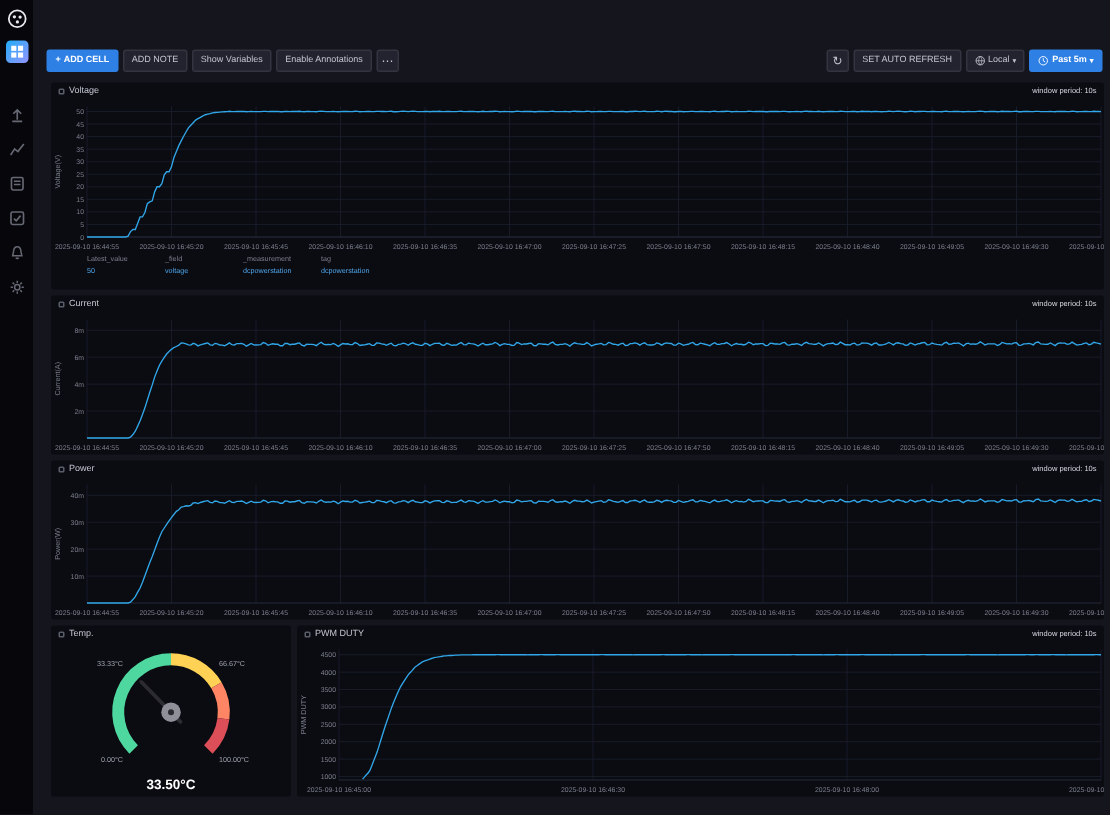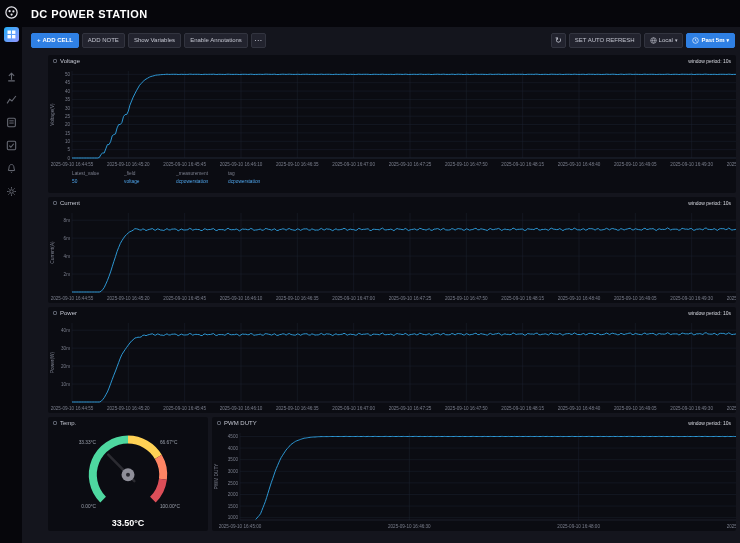--- a/index.html
+++ b/index.html
@@ -27,21 +27,21 @@
              display:flex; align-items:center; justify-content:space-between; padding:0 5px 0 9px; }
   .tgroup { display:flex; align-items:center; gap:3px; }
   .btn { height:15px; padding:0 5px; border-radius:2px; background:#22232e; border:1px solid #32343f;
          color:#c2c4cf; font-size:6px; display:flex; align-items:center; gap:2px; white-space:nowrap; cursor:pointer; }
   .btn.primary { background:#2F80E4; border-color:#2F80E4; color:#fff; font-weight:bold; }
   .btn .caret { font-size:5px; color:inherit; }
   .btn.square { width:15px; padding:0; justify-content:center; font-size:8px; }
   .icon-7 { width:7px; height:7px; }
 
   
-  .grid { position:absolute; left:22px; right:0; top:53px; bottom:0; padding:2px 4px 6px 26px;
+  .grid { position:absolute; left:22px; right:0; top:53px; bottom:0; padding:2px 4px 6px 12px;
           display:flex; flex-direction:column; gap:4px; }
   .panel { background:#0b0c12; border-radius:2px; position:relative; overflow:hidden; }
   .panel-head { height:12px; display:flex; align-items:center; gap:3px; padding:0 5px; }
   .cell-ico { width:4px; height:4px; border:1px solid #5a5e6a; border-radius:1px; flex:0 0 auto; }
   .panel-title { color:#c3c6d1; font-size:6px; }
   .wp { margin-left:auto; color:#d8dae2; font-size:5px; }
   .chart { width:100%; }
   .p-voltage { height:138px; } .p-voltage .chart { height:102px; }
   .p-current, .p-power { height:106px; } .p-current .chart, .p-power .chart { height:94px; }
   .bottom-row { height:114px; display:flex; gap:4px; }
@@ -108,23 +108,20 @@
         </svg>
     </div>
     <div class="nav-ico">
       <svg width="11" height="11" viewBox="0 0 10 10">
           <circle cx="5" cy="5" r="1.6" fill="none" stroke="#868a96" stroke-width="0.9"></circle>
           <path d="M5 1 V2.4 M5 7.6 V9 M1 5 H2.4 M7.6 5 H9 M2.2 2.2 L3.2 3.2 M6.8 6.8 L7.8 7.8 M7.8 2.2 L6.8 3.2 M3.2 6.8 L2.2 7.8" stroke="#868a96" stroke-width="0.9"></path>
         </svg>
     </div>
   </aside>
 
-  <header class="topbar">
-    <h1 class="page-title">DC POWER STATION</h1>
-  </header>
 
   <div class="toolbar">
     <div class="tgroup">
       <button class="btn primary">
         <span>+</span>
         <span>ADD CELL</span>
       </button>
       <button class="btn">
           <span>ADD NOTE</span>
         </button>

